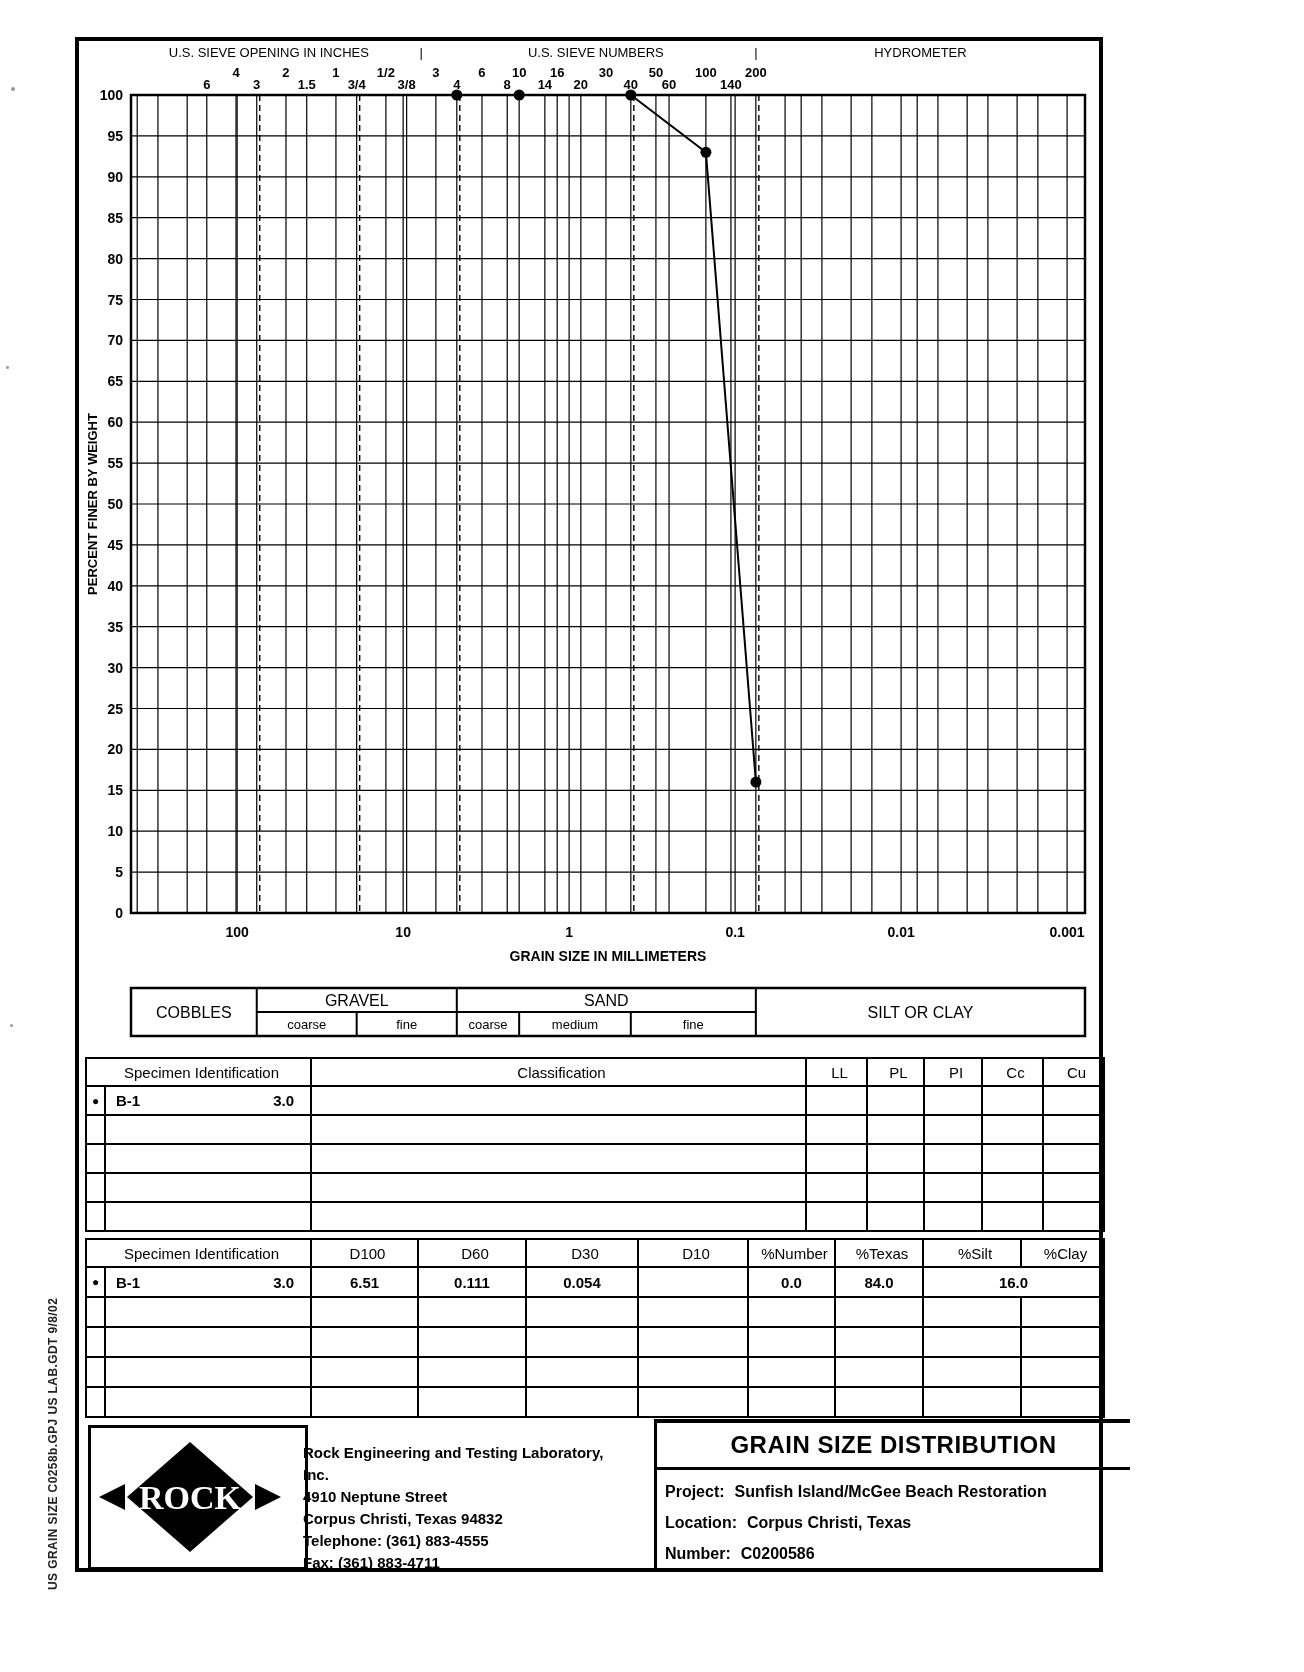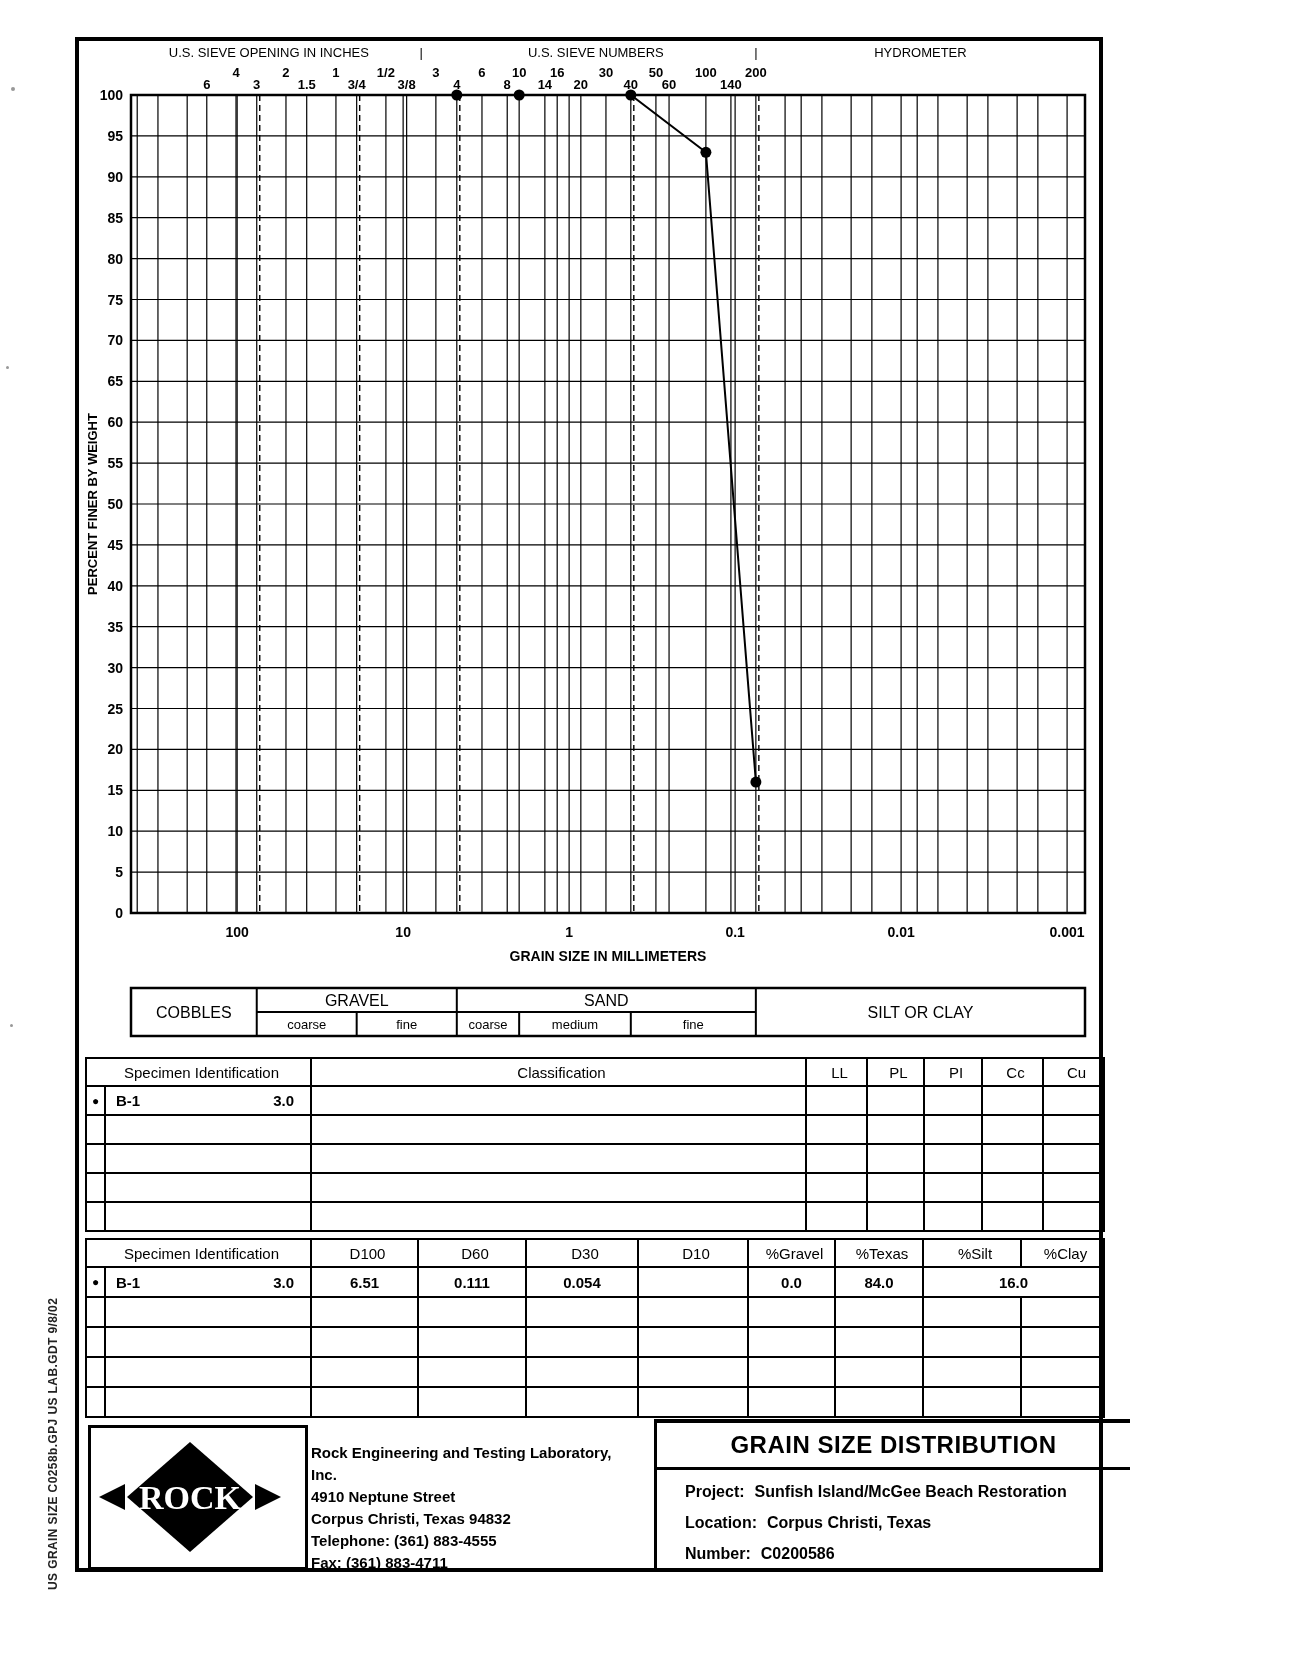--- a/index.html
+++ b/index.html
@@ -13,26 +13,26 @@
   th,td{border:2px solid #000;padding:0;overflow:hidden;white-space:nowrap;
         font-family:"Liberation Sans",sans-serif;}
   th{font-size:15px;font-weight:400;text-align:center;padding-left:6px;}
   td{font-size:15px;font-weight:700;text-align:center;}
   td.mark{font-size:12px;}
   td.idcell{text-align:left;}
   .idspread{display:flex;justify-content:space-between;padding:0 16px 0 10px;}
   .footer-logo-box{position:absolute;left:88px;top:1425px;width:220px;height:145px;
         border:3px solid #000;box-sizing:border-box;}
   .company{position:absolute;left:303px;top:1442px;width:320px;
-        font-size:15px;font-weight:700;line-height:22px;margin-left:8px;}
+        font-size:15px;font-weight:700;line-height:22px;}
   .titleblock{position:absolute;left:627px;top:1419px;width:476px;height:153px;
         border-left:3px solid #000;border-top:4px solid #000;box-sizing:border-box;margin-left:27px;}
   .tb-title{height:44px;border-bottom:3px solid #000;display:flex;align-items:center;
         justify-content:center;font-size:24px;font-weight:700;letter-spacing:.5px;}
-  .tb-line{padding-left:28px;font-size:16px;font-weight:700;margin-top:13px;}
+  .tb-line{padding-left:8px;font-size:16px;font-weight:700;margin-top:13px;}
   .tb-line .val{margin-left:10px;font-weight:700;}
   .side-text{position:absolute;left:46px;top:1140px;height:450px;width:18px;
         writing-mode:vertical-rl;transform:rotate(180deg);font-size:12px;font-weight:700;
         letter-spacing:.4px;color:#222;}
   .speck{position:absolute;background:#444;border-radius:50%;opacity:.55;}
 </style>
 </head>
 <body>
 
 <div class="page">
@@ -292,21 +292,21 @@
           <col style="width:98px">
           <col style="width:83px">
         </colgroup>
         <tbody>
           <tr style="height:28px">
             <th colspan="2">Specimen Identification</th>
             <th>D100</th>
             <th>D60</th>
             <th>D30</th>
             <th>D10</th>
-            <th>%Gravel</th>
+            <th>%Number</th>
             <th>%Texas</th>
             <th>%Silt</th>
             <th>%Clay</th>
           </tr>
           <tr style="height:30px">
             <td class="mark">●</td>
             <td class="idcell">
               <span class="idspread">
                 <span>B-1</span>
                 <span>3.0</span>

